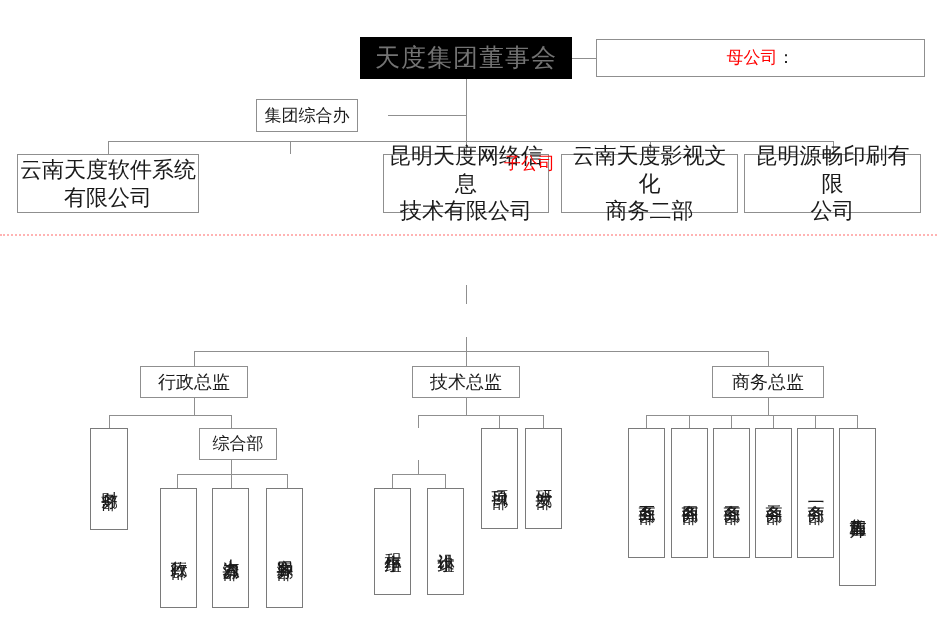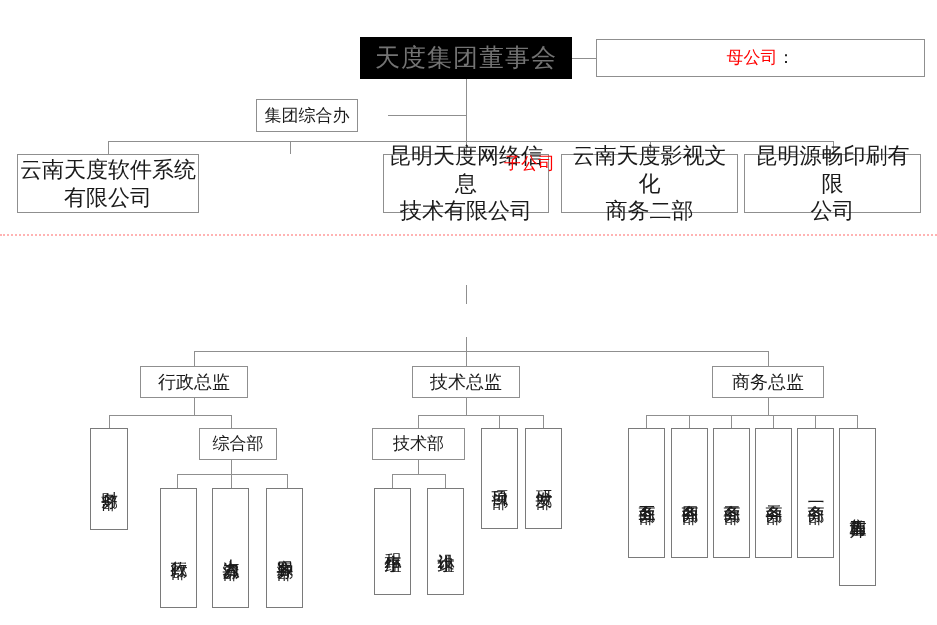--- a/index.html
+++ b/index.html
@@ -136,21 +136,20 @@
   <div class="box vert f17" style="left:160px;top:488px;width:37px;height:120px;">行政部</div>
   <div class="box vert f17" style="left:212px;top:488px;width:37px;height:120px;">人力资源部</div>
   <div class="box vert f17" style="left:266px;top:488px;width:37px;height:120px;">客户服务部</div>
 
   <div class="ln v" style="left:466px;top:398px;height:17px;"></div>
   <div class="ln h" style="left:418px;top:415px;width:125px;"></div>
   <div class="ln v" style="left:418px;top:415px;height:13px;"></div>
   <div class="ln v" style="left:499px;top:415px;height:13px;"></div>
   <div class="ln v" style="left:543px;top:415px;height:13px;"></div>
 
-  <div class="box f17" style="left:372px;top:428px;width:93px;height:32px;">技术部</div>
 
   <div class="box vert f17" style="left:481px;top:428px;width:37px;height:101px;">项目部</div>
   <div class="box vert f17" style="left:525px;top:428px;width:37px;height:101px;">研发部</div>
 
   <div class="ln v" style="left:418px;top:460px;height:14px;"></div>
   <div class="ln h" style="left:392px;top:474px;width:53px;"></div>
   <div class="ln v" style="left:392px;top:474px;height:14px;"></div>
   <div class="ln v" style="left:445px;top:474px;height:14px;"></div>
 
   <div class="box vert f17" style="left:374px;top:488px;width:37px;height:107px;">程序小组</div>

